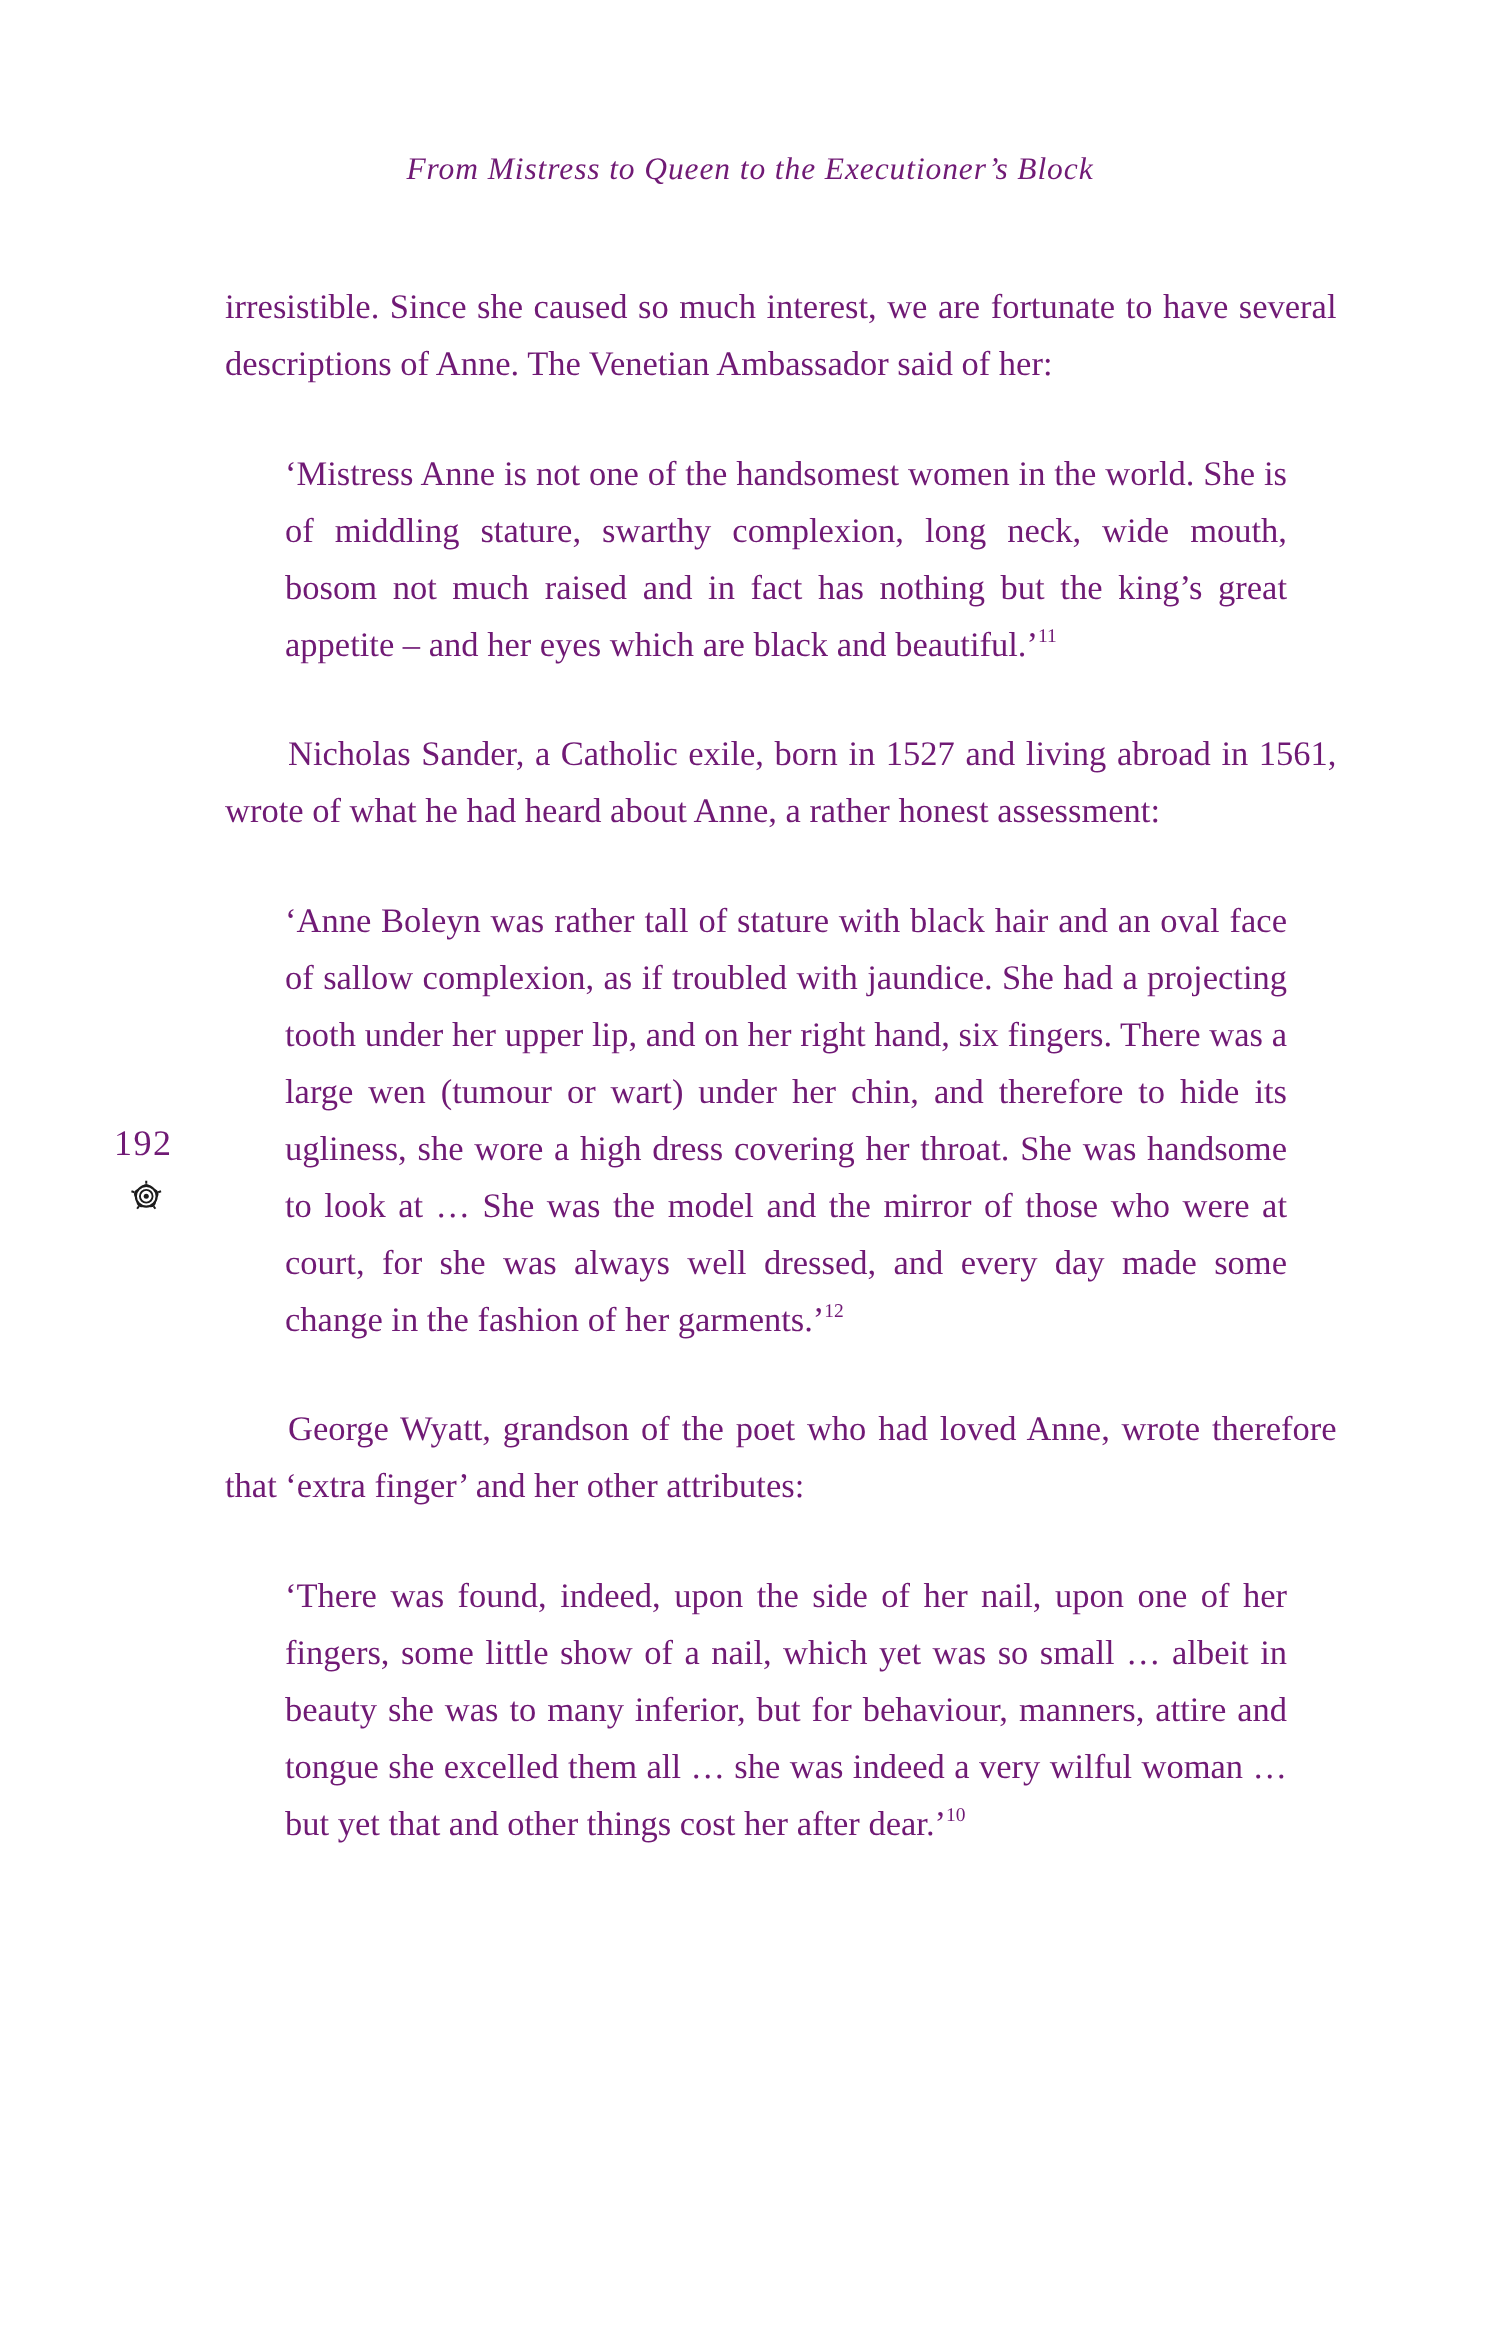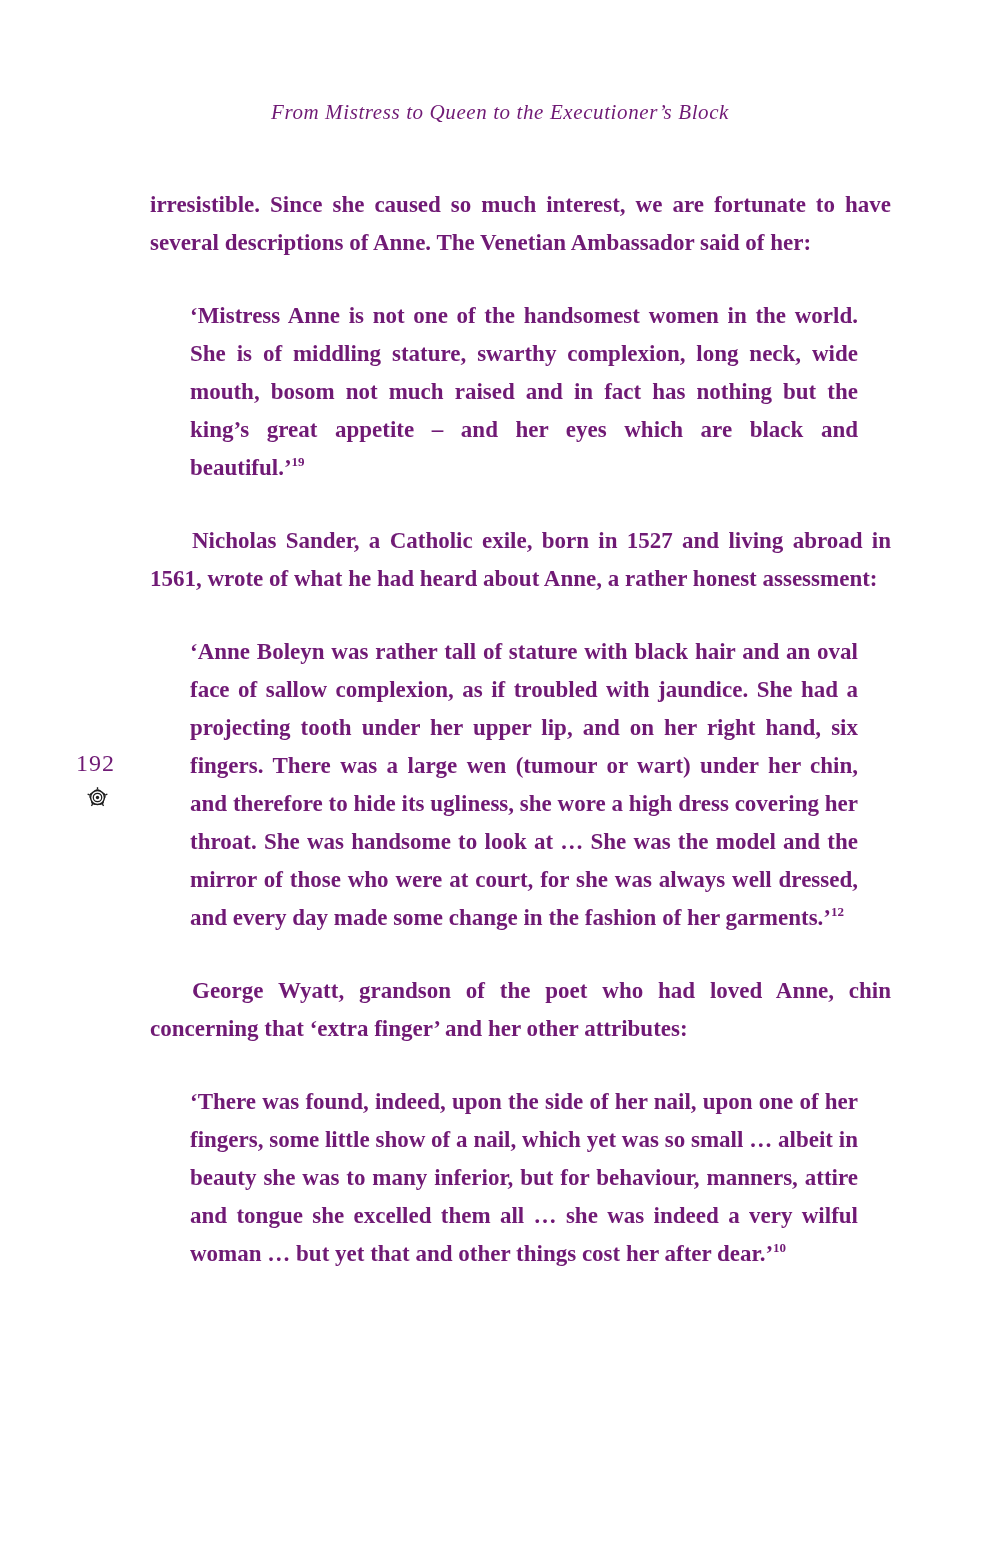--- a/index.html
+++ b/index.html
@@ -46,21 +46,20 @@
   }
   .text-column {
     position: absolute;
     left: 150px;
     top: 186px;
     width: 741px;
     font-size: 23px;
     line-height: 38px;
     text-align: justify;
     text-justify: inter-word;
-    font-weight: bold;
   }
   .text-column p {
     margin: 0;
   }
   .text-column p.indent {
     text-indent: 42px;
   }
   .text-column blockquote {
     margin: 35px 33px 35px 40px;
   }
@@ -98,29 +97,29 @@
         <line x1="6.6" y1="12.9" x2="4.3" y2="12.1"></line>
       </g>
     </svg>
   </div>
 
   <div class="text-column">
 
     <p class="para">irresistible. Since she caused so much interest, we are fortunate to have several descriptions of Anne. The Venetian Ambassador said of her:</p>
 
     <blockquote>
-      <span>‘Mistress Anne is not one of the handsomest women in the world. She is of middling stature, swarthy complexion, long neck, wide mouth, bosom not much raised and in fact has nothing but the king’s great appetite – and her eyes which are black and beautiful.’</span><sup class="footnote">19</sup>
+      <span>‘Mistress Anne is not one of the handsomest women in the world. She is of middling stature, swarthy complexion, long neck, wide mouth, bosom not much raised and in fact has nothing but the king’s great appetite – and her eyes which are black and beautiful.’</span><sup class="footnote">11</sup>
     </blockquote>
 
     <p class="para indent">Nicholas Sander, a Catholic exile, born in 1527 and living abroad in 1561, wrote of what he had heard about Anne, a rather honest assessment:</p>
 
     <blockquote>
       <span>‘Anne Boleyn was rather tall of stature with black hair and an oval face of sallow complexion, as if troubled with jaundice. She had a projecting tooth under her upper lip, and on her right hand, six fingers. There was a large wen (tumour or wart) under her chin, and therefore to hide its ugliness, she wore a high dress covering her throat. She was handsome to look at … She was the model and the mirror of those who were at court, for she was always well dressed, and every day made some change in the fashion of her garments.’</span><sup class="footnote">12</sup>
     </blockquote>
 
-    <p class="para indent">George Wyatt, grandson of the poet who had loved Anne, chin concerning that ‘extra finger’ and her other attributes:</p>
+    <p class="para indent">George Wyatt, grandson of the poet who had loved Anne, wrote therefore that ‘extra finger’ and her other attributes:</p>
 
     <blockquote>
       <span>‘There was found, indeed, upon the side of her nail, upon one of her fingers, some little show of a nail, which yet was so small … albeit in beauty she was to many inferior, but for behaviour, manners, attire and tongue she excelled them all … she was indeed a very wilful woman … but yet that and other things cost her after dear.’</span><sup class="footnote">10</sup>
     </blockquote>
 
   </div>
 </div>
 
 </body></html>

